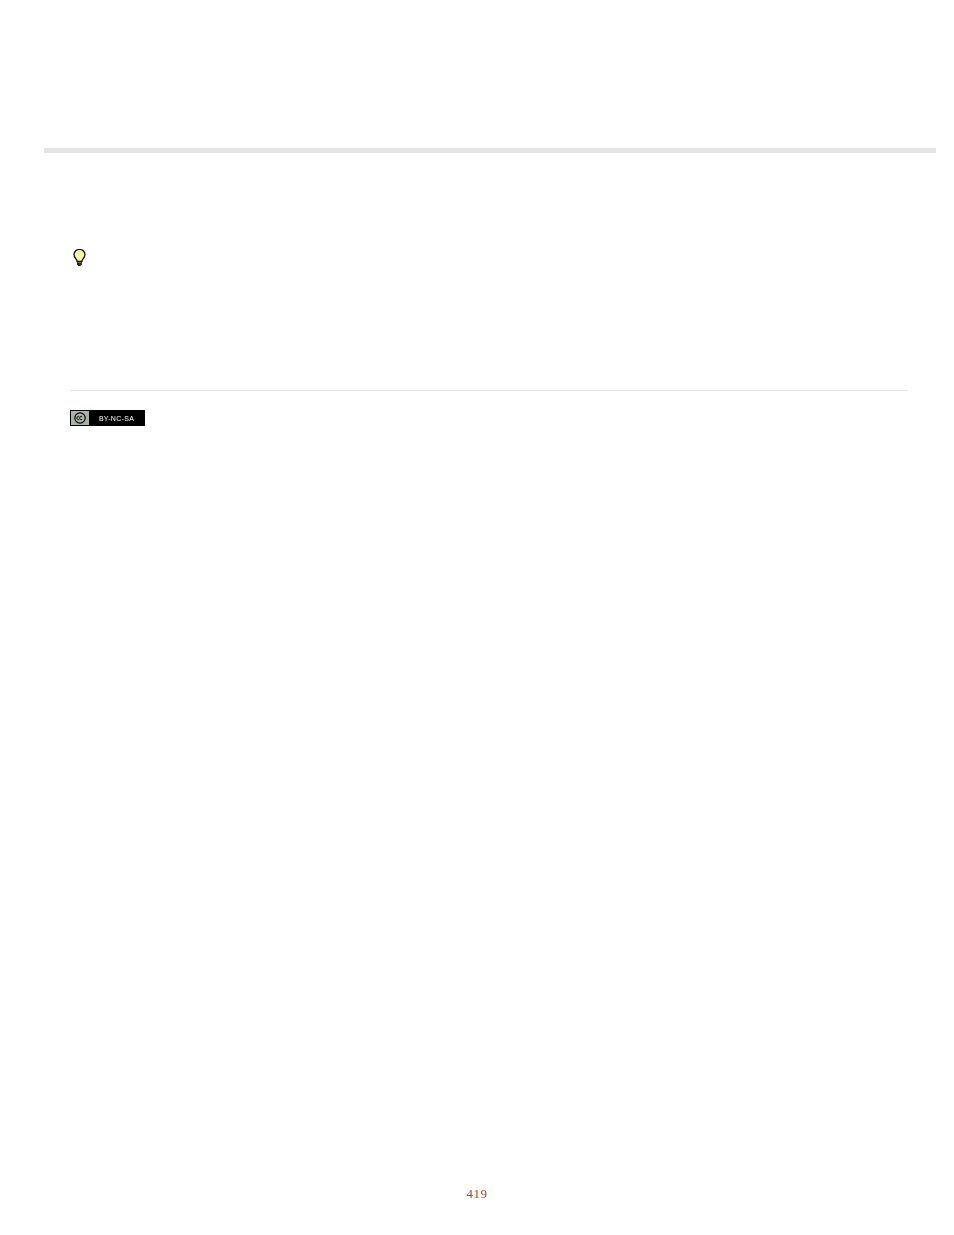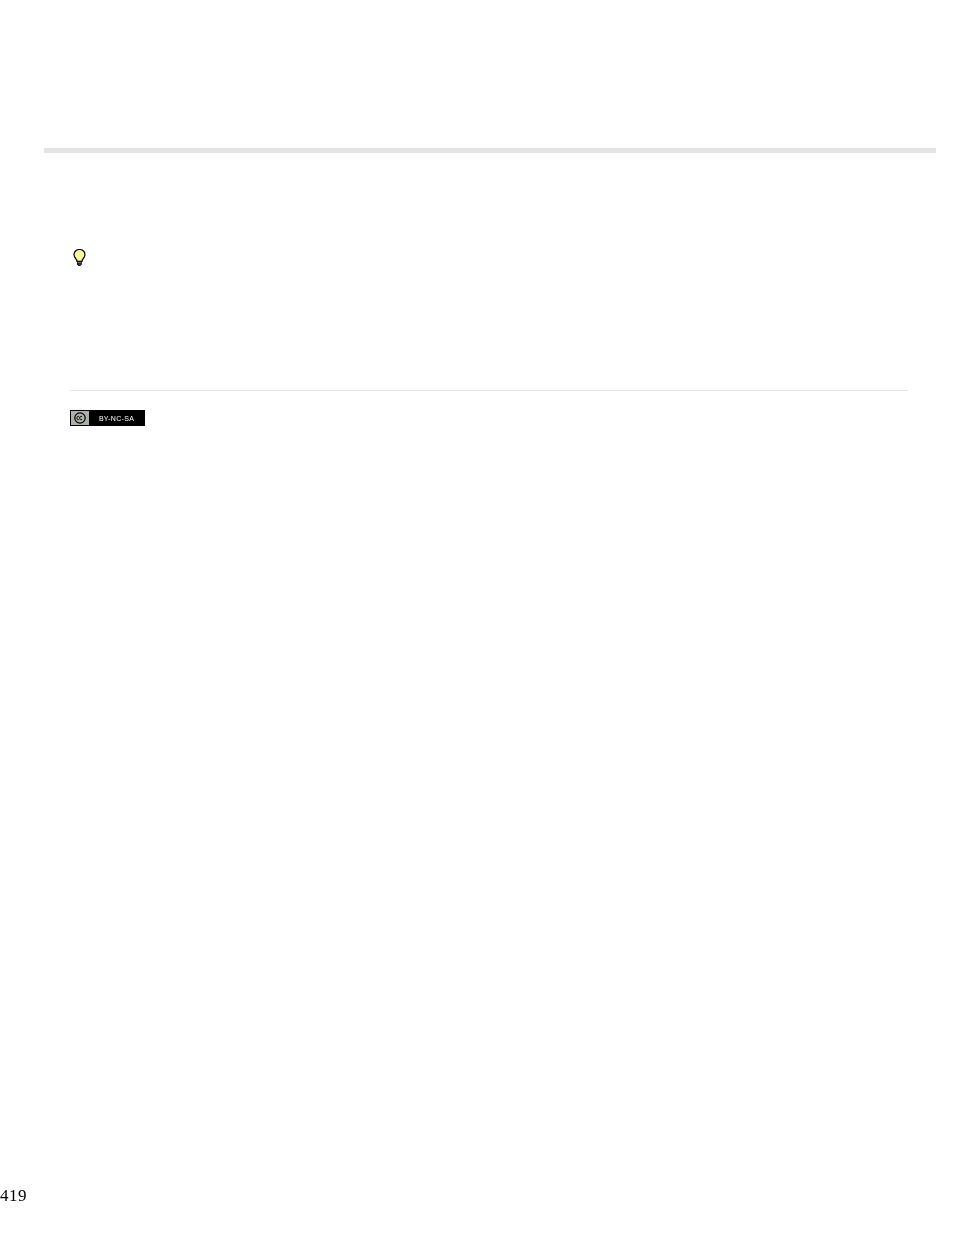--- a/index.html
+++ b/index.html
@@ -68,24 +68,24 @@
     letter-spacing: 0.3px;
     display: flex;
     align-items: center;
     justify-content: center;
   }
   .pagenum {
     position: absolute;
     left: 0;
     right: 0;
     top: 1186px;
-    text-align: left;
-    font-size: 17px;
+    text-align: center;
+    font-size: 13px;
     font-family: Georgia, 'Times New Roman', serif;
-    color: #000000;
+    color: #c2410c;
     letter-spacing: 0.5px;
   }
 </style>
 </head>
 <body>
 
 <div class="page">
 
   <div class="top-rule"></div>
 

